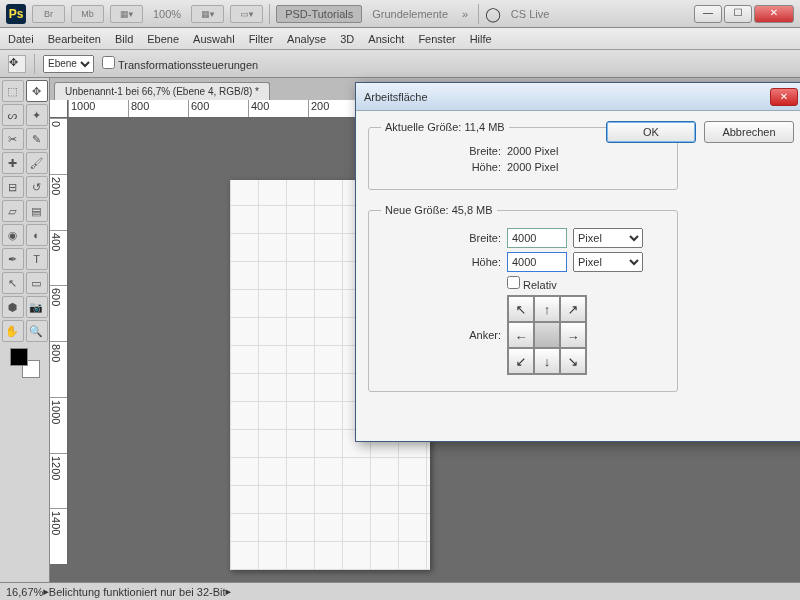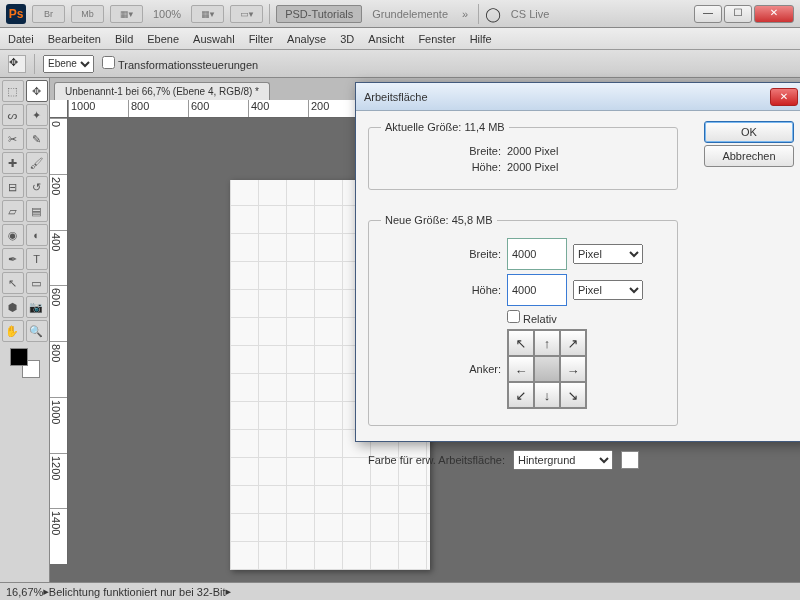--- a/index.html
+++ b/index.html
@@ -1,18 +1,18 @@
 <!DOCTYPE html>
 <html><head>
 <meta charset="utf-8">
 <style>
 *{box-sizing:border-box;margin:0;padding:0;font-family:Tahoma,Arial,sans-serif;font-size:11px;color:#333}
 body{background:#999;width:800px;height:600px;overflow:hidden;position:relative}
 .titlebar{height:28px;background:linear-gradient(#e8e8e8,#d0d0d0);display:flex;align-items:center;padding:0 6px;gap:6px;border-bottom:1px solid #888}
-.ps-icon{width:20px;height:20px;background:#0a2645;color:#f97316;font-weight:bold;text-align:center;line-height:20px;border-radius:3px;font-size:12px}
+.ps-icon{width:20px;height:20px;background:#0a2645;color:#fde047;font-weight:bold;text-align:center;line-height:20px;border-radius:3px;font-size:12px}
 .tb-box{width:33px;height:18px;background:#d8d8d8;border:1px solid #aaa;border-radius:2px;text-align:center;font-size:9px;line-height:16px;color:#777}
 .tb-sep{width:1px;height:20px;background:#aaa}
 .tb-text{color:#777;padding:0 4px}
 .win-btns{margin-left:auto;display:flex;gap:2px}
 .win-btn{width:28px;height:18px;border:1px solid #888;border-radius:3px;background:linear-gradient(#f5f5f5,#ddd);text-align:center;line-height:14px;font-size:10px}
 .win-close{background:linear-gradient(#e88,#c33);color:#fff;width:40px}
 .menubar{height:22px;background:linear-gradient(#eee,#ddd);display:flex;align-items:center;padding:0 8px;gap:14px;border-bottom:1px solid #999}
 .menubar span{color:#333}
 .optbar{height:28px;background:linear-gradient(#e0e0e0,#ccc);display:flex;align-items:center;padding:0 8px;gap:8px;border-bottom:1px solid #888}
 .optbar .ico{width:18px;height:18px;border:1px solid #aaa;background:#eee}
@@ -36,31 +36,31 @@
 .ruler-v span{height:60px;border-top:1px solid #999;writing-mode:vertical-lr;padding-top:2px}
 .ruler-corner{position:absolute;top:0;left:0;width:18px;height:18px;background:#fff;border-right:1px solid #666;border-bottom:1px solid #666}
 .canvas{position:absolute;top:80px;left:180px;width:200px;height:390px;background:#f8f8f8;box-shadow:2px 2px 6px rgba(0,0,0,.4)}
 .puzzle{width:100%;height:100%;background-image:repeating-linear-gradient(0deg,#ddd 0,#ddd 1px,transparent 1px,transparent 28px),repeating-linear-gradient(90deg,#ddd 0,#ddd 1px,transparent 1px,transparent 28px)}
 .statusbar{height:18px;background:#d4d4d4;border-top:1px solid #888;display:flex;align-items:center;padding:0 6px;font-size:10px;color:#555}
 .dialog{position:absolute;top:82px;left:355px;width:452px;height:360px;background:#f4f4f4;border:1px solid #425a7d;box-shadow:3px 3px 12px rgba(0,0,0,.4)}
 .dlg-title{height:28px;background:linear-gradient(#eaf2fb,#c6d8ec);display:flex;align-items:center;padding:0 8px;border-bottom:1px solid #9ab}
 .dlg-title span{flex:1;color:#333}
 .dlg-close{width:28px;height:18px;background:linear-gradient(#e77,#c22);border:1px solid #a22;border-radius:3px;color:#fff;text-align:center;line-height:15px;font-size:10px}
 .dlg-body{padding:10px 12px;position:relative;height:330px}
-.fieldset{border:1px solid #bbb;border-radius:3px;padding:8px 12px 12px;margin-bottom:24px;width:310px}
+.fieldset{border:1px solid #bbb;border-radius:3px;padding:8px 12px 12px;margin-bottom:14px;width:310px}
 .fieldset legend{padding:0 4px;color:#333;background:#f4f4f4}
 .row{display:flex;align-items:center;margin:4px 0;gap:6px}
 .row .lbl{width:120px;text-align:right}
 .row .val{width:60px}
-.row input[type=text]{width:60px;height:32px;border:1px solid #7a9;padding:0 4px;font-size:11px}
+.row input[type=text]{width:60px;height:20px;border:1px solid #7a9;padding:0 4px;font-size:11px}
 .row select{width:70px;height:20px;font-size:11px}
 .anchor{display:grid;grid-template-columns:repeat(3,26px);grid-template-rows:repeat(3,26px);gap:0;border:1px solid #888}
 .anchor div{border:1px solid #888;display:flex;align-items:center;justify-content:center;background:linear-gradient(#fff,#ddd);font-size:13px;color:#333}
 .anchor .ctr{background:linear-gradient(#ddd,#bbb)}
-.dlg-btns{position:absolute;top:10px;right:12px;display:flex;flex-direction:column;gap:2px}
+.dlg-btns{position:absolute;top:10px;right:12px;display:flex;gap:8px}
 .dlg-btn{width:90px;height:22px;background:linear-gradient(#fdfdfd,#e4e4e4);border:1px solid #888;border-radius:3px;font-size:11px}
 .dlg-btn.ok{border:1px solid #2a6db3;box-shadow:0 0 0 1px #7ab8f0 inset}
 .bottom-row{display:flex;align-items:center;gap:8px;margin-top:14px}
 .bottom-row select{width:100px;height:20px;font-size:11px}
 .color-sw{width:18px;height:18px;border:1px solid #888;background:#fff}
 </style>
 </head>
 <body>
 
 <div class="titlebar">
@@ -229,19 +229,14 @@
           <div>←</div>
             <div class="ctr"></div>
             <div>→</div>
           <div>↙</div>
             <div>↓</div>
             <div>↘</div>
         </div>
       </div>
     </fieldset>
 
-    <div class="bottom-row">
-      <span>Farbe für erw. Arbeitsfläche:</span>
-      <select><option>Hintergrund</option></select>
-      <div class="color-sw"></div>
-    </div>
   </div>
 </div>
 
 </body></html>

